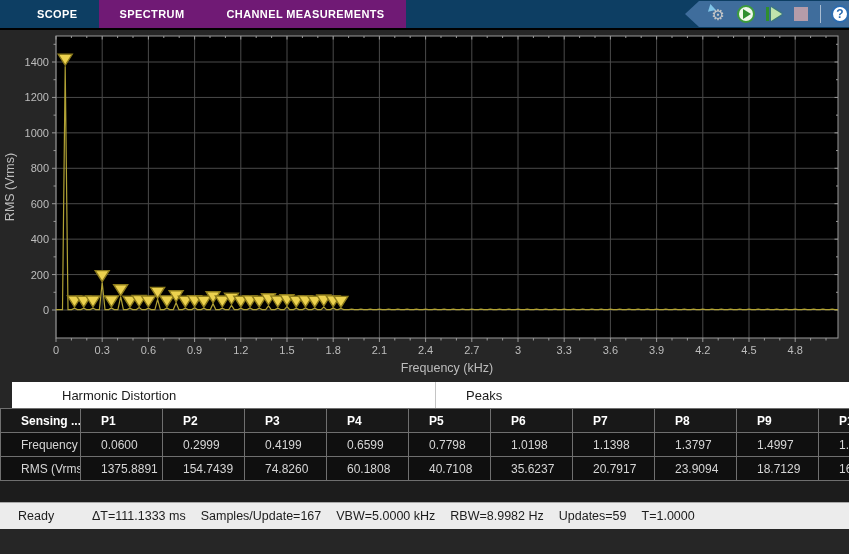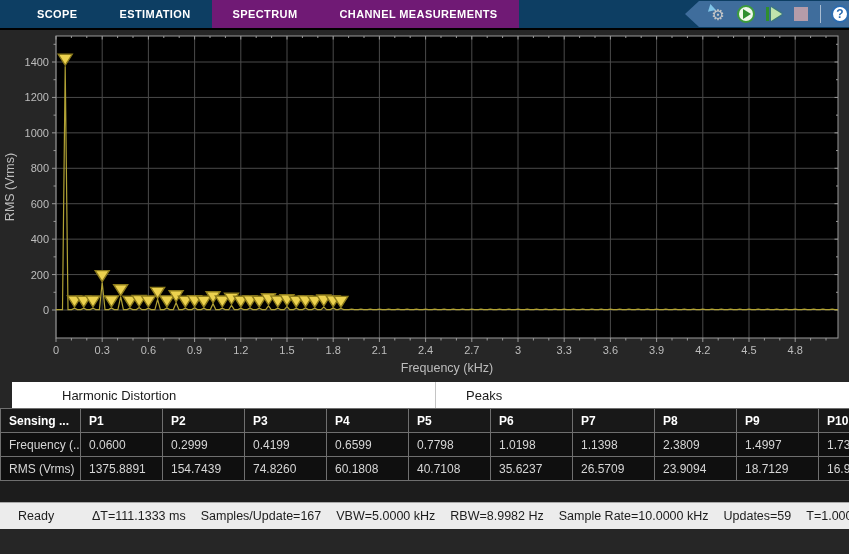--- a/index.html
+++ b/index.html
@@ -30,41 +30,40 @@
   .chart-section{position:absolute;top:30px;left:0;width:849px;height:352px;background:#262626;}
 
   
   .panel-tabs{position:absolute;top:382px;left:12px;width:849px;height:26px;background:#ffffff;display:flex;}
   .panel-tab{height:100%;display:flex;align-items:center;font-size:13px;color:#1a1a1a;white-space:nowrap;}
   .panel-tab:nth-child(1){width:424px;padding-left:50px;border-right:1px solid #c4c4c4;}
   .panel-tab:nth-child(2){width:425px;padding-left:30px;}
 
   .table-section{position:absolute;top:408px;left:0;width:849px;height:119px;background:#1c1c1c;overflow:hidden;}
   table.meas{border-collapse:collapse;table-layout:fixed;width:900px;}
-  table.meas th,table.meas td{border:1px solid #6f6f6f;height:24px;padding:0 0 0 8px;font-size:12px;text-align:left;white-space:nowrap;overflow:hidden;}
+  table.meas th,table.meas td{border:1px solid #6f6f6f;height:24px;padding:0 0 0 20px;font-size:12px;text-align:left;white-space:nowrap;overflow:hidden;}
   table.meas th{color:#ffffff;font-weight:700;background:#181818;}
   table.meas td{color:#d6d6d6;background:#0f0f0f;}
   table.meas th:first-child,table.meas td:first-child{width:80px;}
   table.meas th,table.meas td{width:82px;}
   .hscroll-thumb{position:absolute;left:4px;bottom:3px;width:412px;height:7px;border-radius:4px;background:#0b0b0b;border:1px solid #060606;}
 
   
   .status-bar{position:absolute;top:502px;left:0;width:849px;height:27px;background:#ececec;border-top:1px solid #a8a8a8;display:flex;align-items:center;font-size:12.5px;color:#1c1c1c;}
   .status-state{padding-left:18px;min-width:92px;}
   .status-metrics{display:flex;gap:15px;white-space:nowrap;}
 </style>
 </head>
 <body>
 
 <div id="app">
 
   <div class="toolbar">
     <div class="toolbar-tabs" id="toolbar-tabs">
         <div class="tab">SCOPE</div>
-        <div class="tab">ESTIMATION</div>
         <div class="tab contextual">SPECTRUM</div>
         <div class="tab contextual">CHANNEL MEASUREMENTS</div>
       </div>
     <div class="controls-banner">
       <div class="ctl">
         <span class="gear-glyph">⚙</span>
         <span class="gear-arrow"></span>
       </div>
       <div class="ctl">
         <div class="play-circle">
@@ -347,49 +346,48 @@
       <tbody id="table-body">
           <tr>
             <td>Frequency (...</td>
             <td>0.0600</td>
             <td>0.2999</td>
             <td>0.4199</td>
             <td>0.6599</td>
             <td>0.7798</td>
             <td>1.0198</td>
             <td>1.1398</td>
-            <td>2.3809</td>
+            <td>1.3797</td>
             <td>1.4997</td>
             <td>1.739</td>
           </tr>
           <tr>
             <td>RMS (Vrms)</td>
             <td>1375.8891</td>
             <td>154.7439</td>
             <td>74.8260</td>
             <td>60.1808</td>
             <td>40.7108</td>
             <td>35.6237</td>
-            <td>26.5709</td>
+            <td>20.7917</td>
             <td>23.9094</td>
             <td>18.7129</td>
             <td>16.9</td>
           </tr>
         </tbody>
     </table>
     <div class="hscroll-thumb"></div>
   </div>
 
   <div class="status-bar">
     <div class="status-state">Ready</div>
     <div class="status-metrics" id="status-metrics">
         <span>ΔT=111.1333 ms</span>
         <span>Samples/Update=167</span>
         <span>VBW=5.0000 kHz</span>
         <span>RBW=8.9982 Hz</span>
-        <span>Sample Rate=10.0000 kHz</span>
         <span>Updates=59</span>
         <span>T=1.0000</span>
       </div>
 
   </div>
 
 </div>
 
 </body></html>

